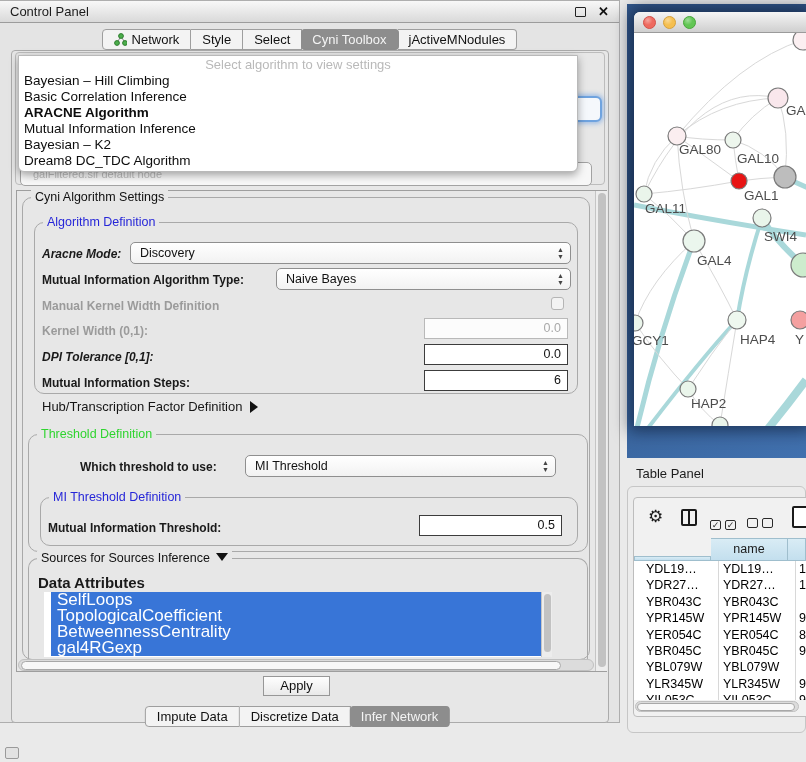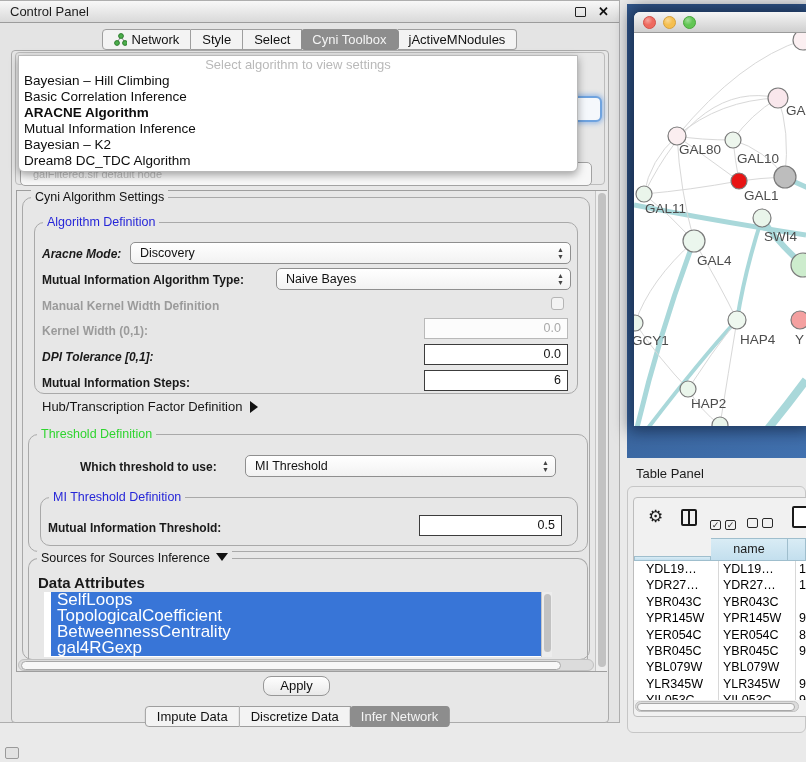--- a/index.html
+++ b/index.html
@@ -65,21 +65,21 @@
   .arrow-down{display:inline-block;width:0;height:0;border-top:8px solid #111;
     border-left:6px solid transparent;border-right:6px solid transparent;vertical-align:1px;margin-left:6px;}
   #attr-list{left:44px;top:592px;width:508px;height:65px;background:#ffffff;overflow:hidden;}
   .attr-item{height:16px;line-height:16px;font-size:17px;color:#fff;background:#3875d7;
     margin-left:7px;padding-left:6px;}
   .vscroll{position:absolute;background:#ededed;border-left:1px solid #c4c4c4;box-sizing:border-box;}
   .vthumb{position:absolute;background:#c2c2c2;border-radius:5px;}
   .hscroll{position:absolute;background:#dcdcdc;border:1px solid #c0c0c0;border-radius:6px;box-sizing:border-box;}
   .hthumb{position:absolute;background:#f8f8f8;border:1px solid #a8a8a8;border-radius:5px;box-sizing:border-box;}
   #apply-btn{left:263px;top:676px;width:67px;height:20px;background:linear-gradient(#fefefe,#e9e9e9);
-    border:1px solid #979797;border-radius:8px;box-sizing:border-box;text-align:center;
+    border:1px solid #979797;border-radius:0;box-sizing:border-box;text-align:center;
     font-size:13px;color:#111;line-height:18px;}
   #bottom-tabs{top:706px;left:297px;transform:translateX(-50%);}
   #cp-mini{left:5px;top:747px;width:14px;height:12px;border:1.5px solid #9a9a9a;
     border-radius:2px;background:#e2e2e2;box-sizing:border-box;}
   
   #desktop{left:627px;top:4px;width:179px;height:454px;
     background:linear-gradient(160deg,#33598e 0%,#2b4d7b 45%,#4171af 100%);}
   #netwin{left:7px;top:8px;width:172px;height:414px;background:#ffffff;
     border-radius:6px 0 0 0;box-shadow:0 0 16px 5px rgba(5,15,35,.55);}
   #netwin-titlebar{left:0;top:0;right:0;height:21px;border-radius:6px 0 0 0;

